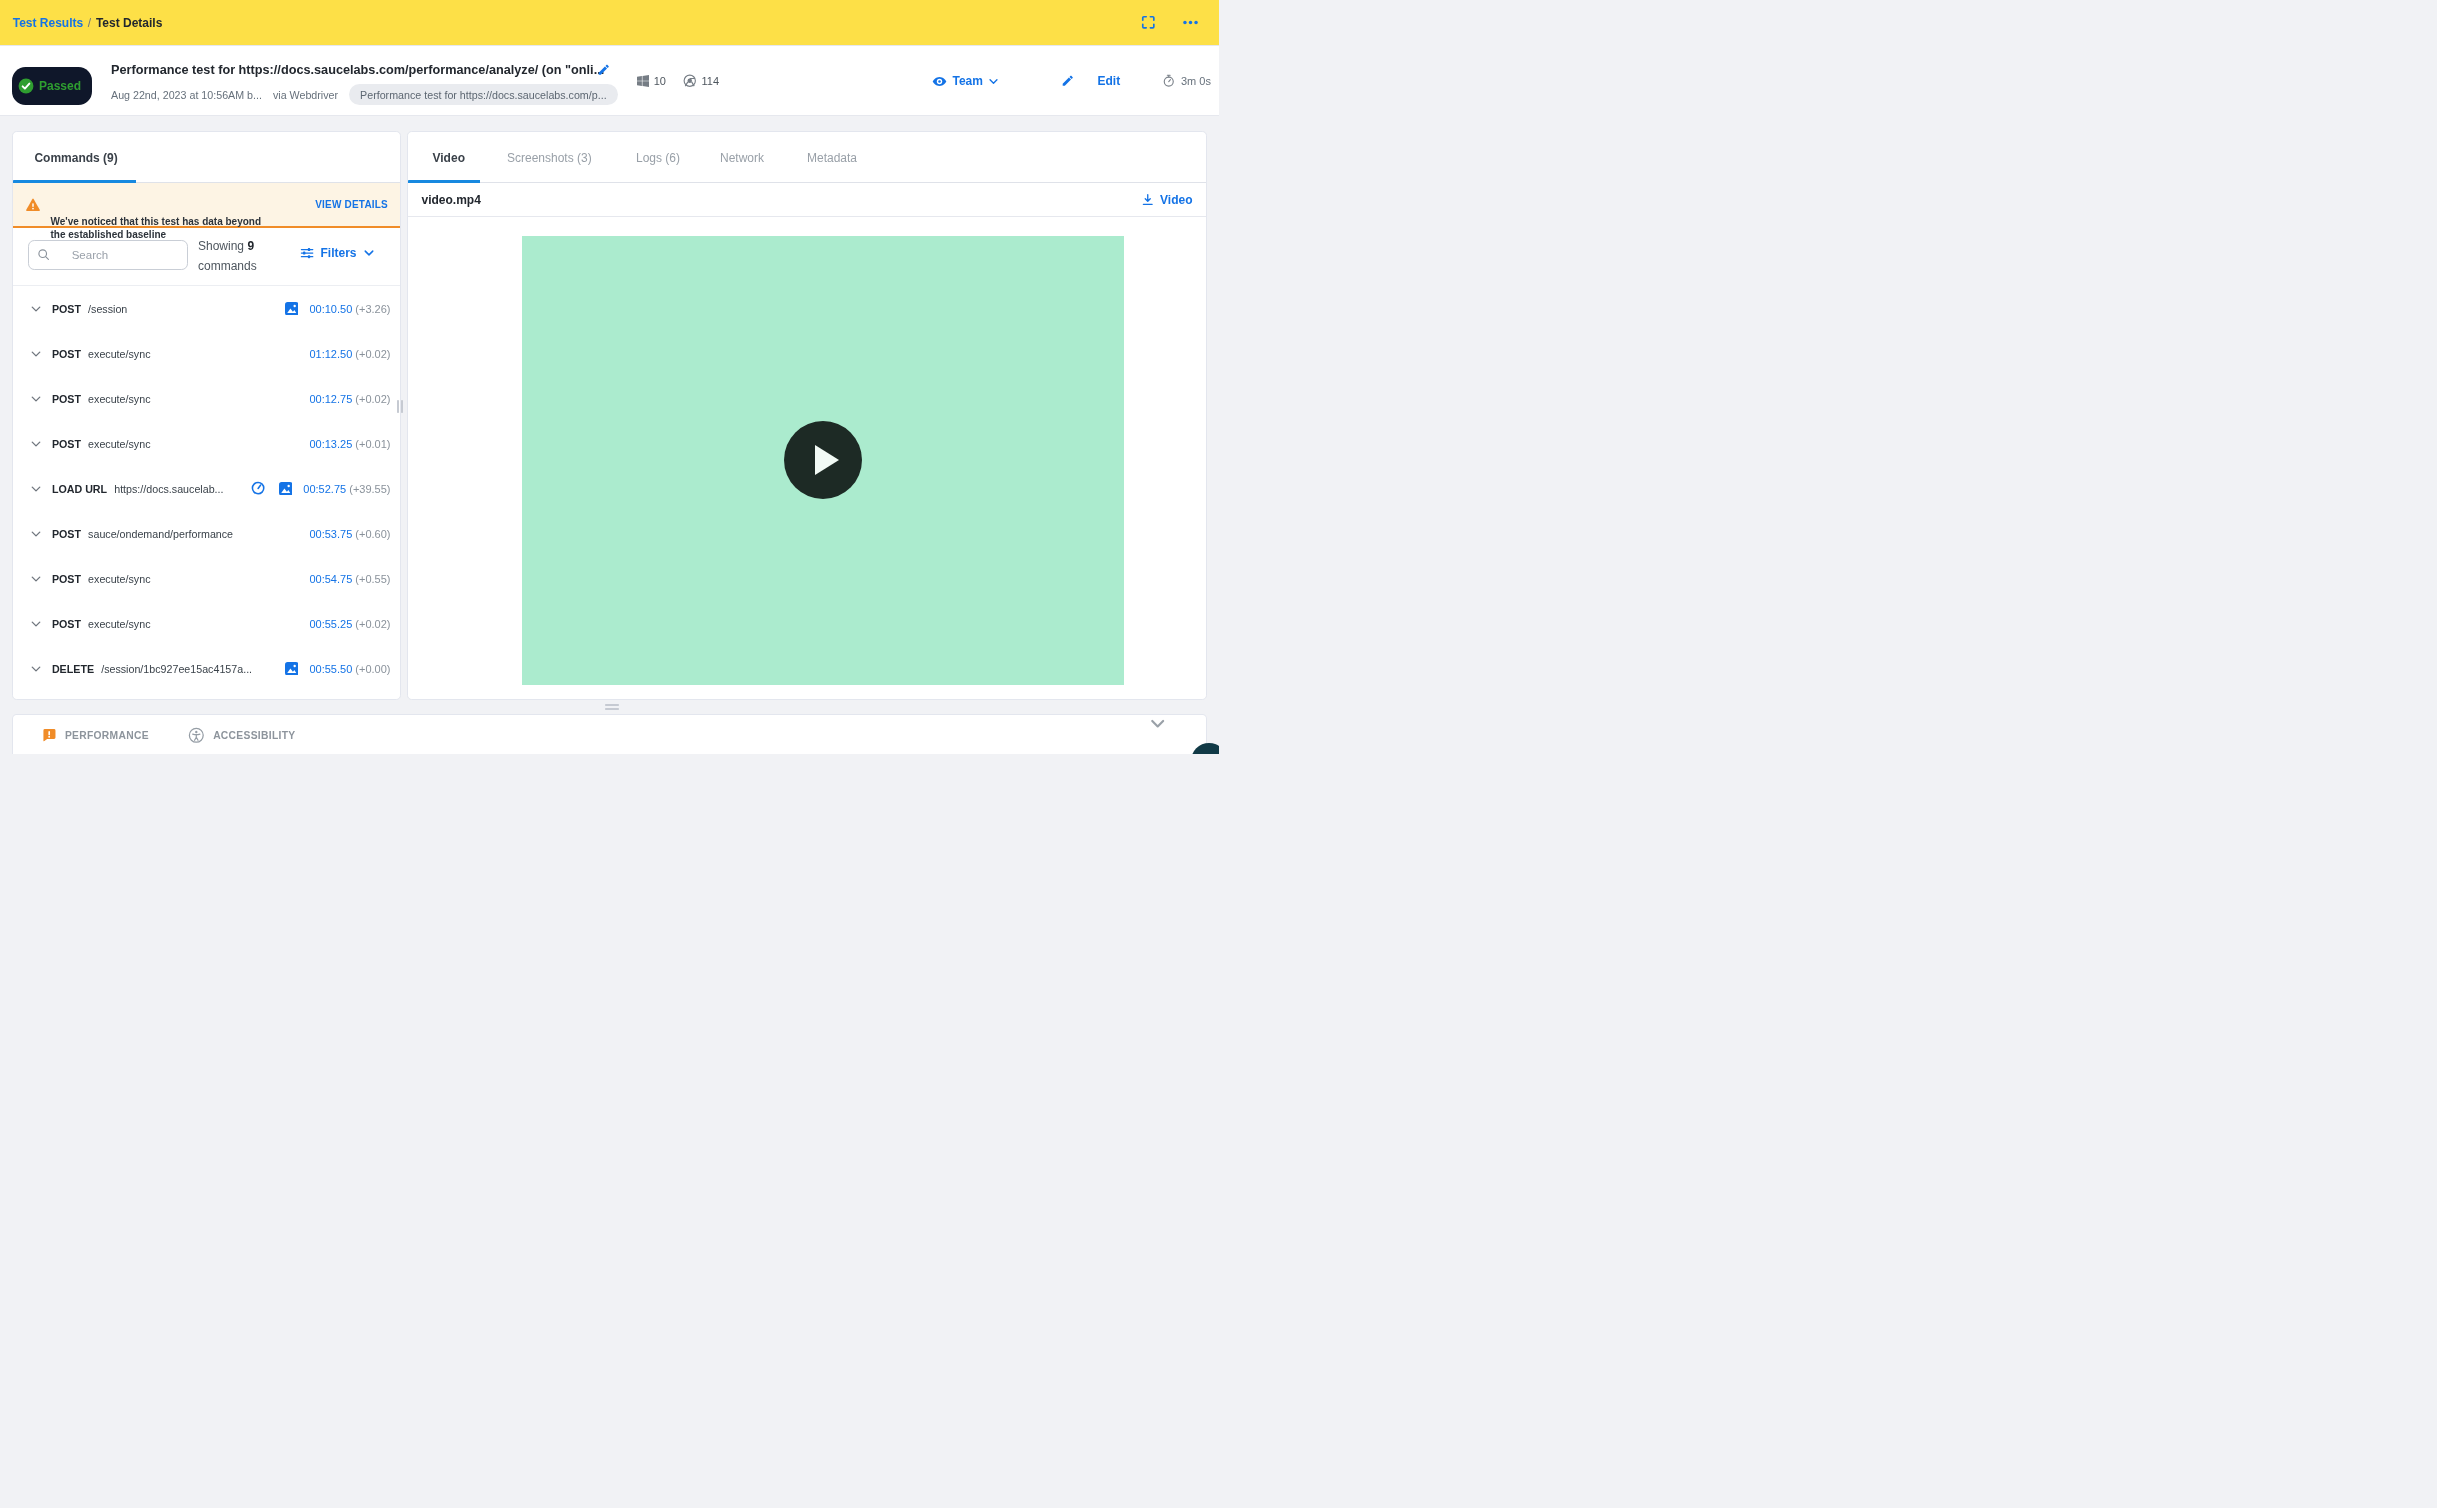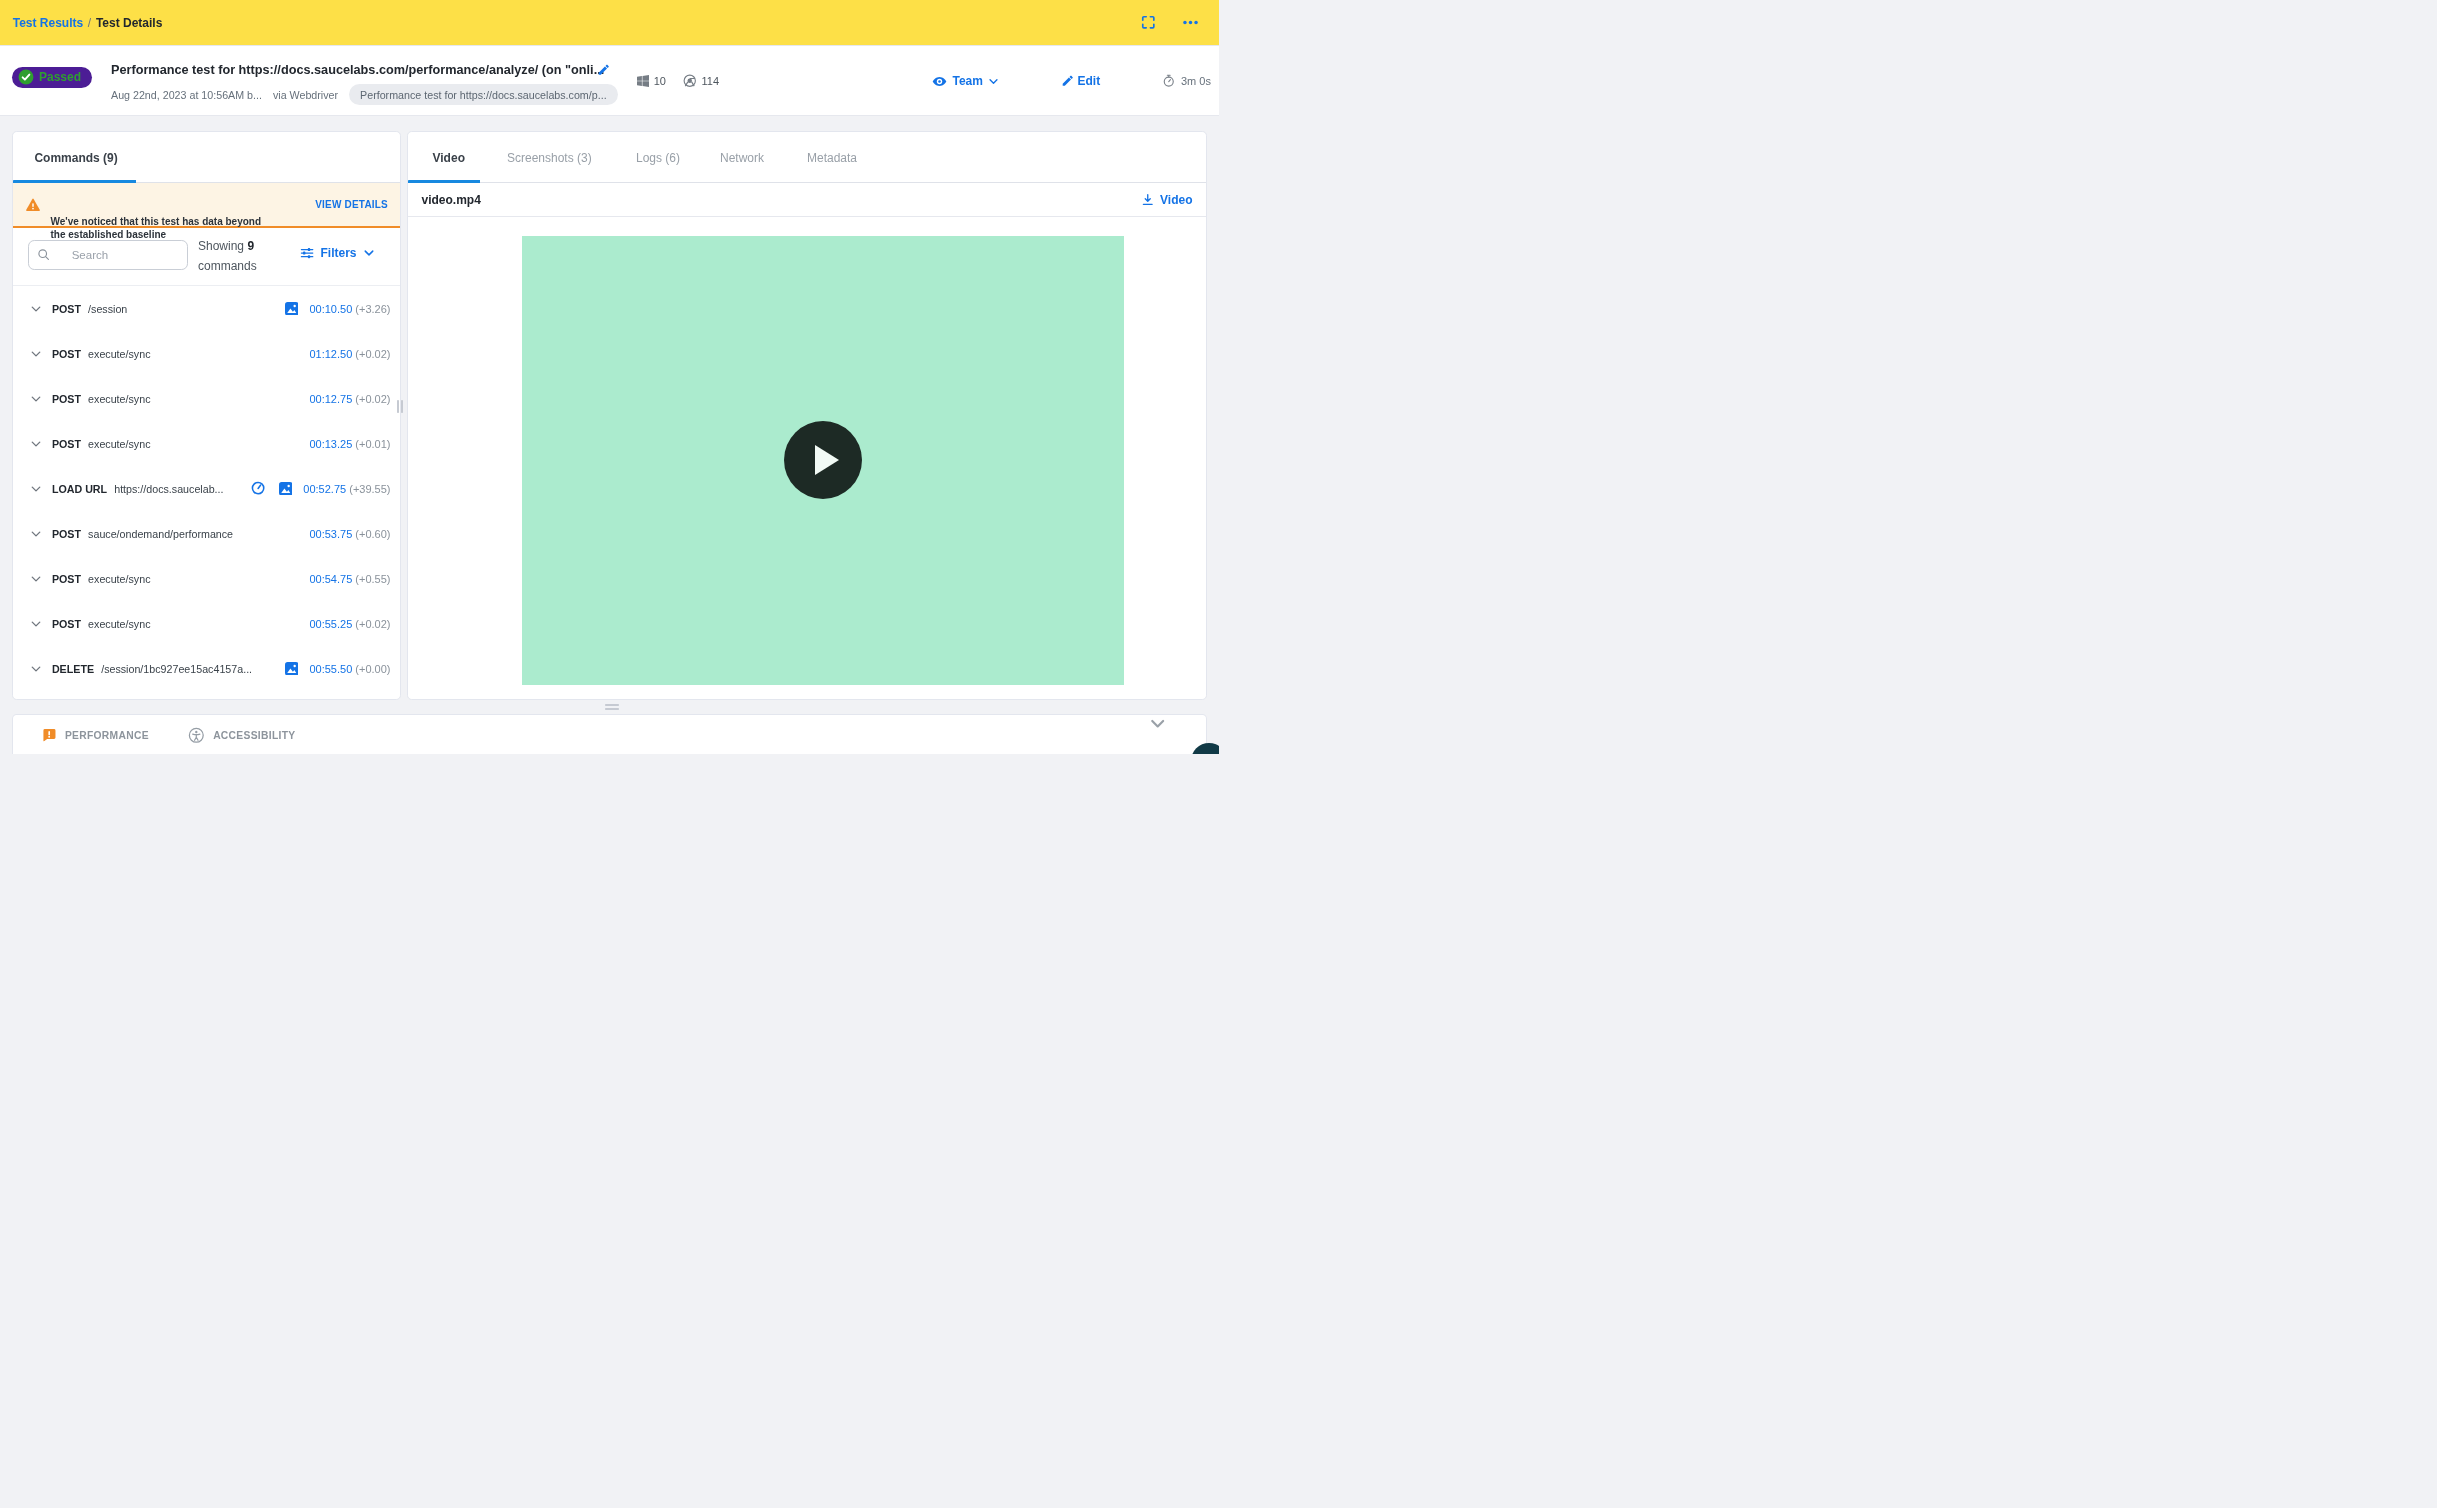--- a/index.html
+++ b/index.html
@@ -24,37 +24,37 @@
   .crumb .cur { color:#22272e; }
   .topbar-right { margin-left:auto; display:flex; align-items:center; gap:24px; padding-right:6.3px; }
   .icon-btn { display:inline-flex; align-items:center; justify-content:center; cursor:pointer; }
 
   
   .header {
     position:absolute; left:0; top:46px; width:1219px; height:70px;
     background:#fff; border-bottom:0.8px solid #e6e8ee;
   }
   .status-pill {
-    position:absolute; left:12px; top:20.6px; height:21px;
-    background:#4c1d95; border-radius:13.5px;
+    position:absolute; left:12px; top:20.6px; height:38px;
+    background:#0f172a; border-radius:13.5px;
     display:flex; align-items:center; gap:5.5px; padding:0 11px 0 5.5px;
     color:#2f9e30; font-weight:700; font-size:12px;
   }
   .title-row { position:absolute; left:111px; top:16.6px; display:flex; align-items:center; gap:11px; }
   .test-title { font-size:12.7px; font-weight:700; color:#22272e; max-width:475px; white-space:nowrap; }
   .sub-row { position:absolute; left:111px; top:38px; display:flex; align-items:center; gap:11px; }
   .sub-text { font-size:10.7px; color:#66707b; }
   .tag-pill {
     background:#e9ebef; border-radius:11px; height:21.4px; display:flex; align-items:center;
     padding:0 11px; font-size:10.7px; color:#5d6772; max-width:273px; white-space:nowrap;
   }
   .env-group { position:absolute; left:637px; top:0; height:70px; display:flex; align-items:center; gap:17.4px; }
   .env-item { display:flex; align-items:center; gap:4.7px; font-size:11px; color:#4e565e; }
   .hdr-actions-team { position:absolute; left:932px; top:0; height:70px; display:flex; align-items:center; gap:5.5px; color:#1473e6; font-size:12px; font-weight:700; cursor:pointer; }
-  .hdr-actions-edit { position:absolute; left:1061px; top:0; height:70px; display:flex; align-items:center; gap:3px; color:#1473e6; font-size:12px; font-weight:700; cursor:pointer; }
+  .hdr-actions-edit { position:absolute; left:1061px; top:0; height:70px; display:flex; align-items:center; gap:23px; color:#1473e6; font-size:12px; font-weight:700; cursor:pointer; }
   .hdr-duration { position:absolute; left:1162px; top:0; height:70px; display:flex; align-items:center; gap:5.5px; color:#66707b; font-size:11px; }
 
   
   .card { position:absolute; background:#fff; border:0.8px solid #e3e6ee; border-radius:4.7px; }
   .card-left  { left:12px;  top:131px; width:389px;  height:569px; }
   .card-right { left:407px; top:131px; width:800px; height:569px; overflow:hidden; }
 
   
   .tabbar { position:absolute; left:0; top:0; right:0; height:51px; border-bottom:0.8px solid #dfe2e9; }
   .tab { position:absolute; top:0; height:51px; display:flex; align-items:center; font-size:12px; color:#99a0a8; cursor:pointer; white-space:nowrap; }

